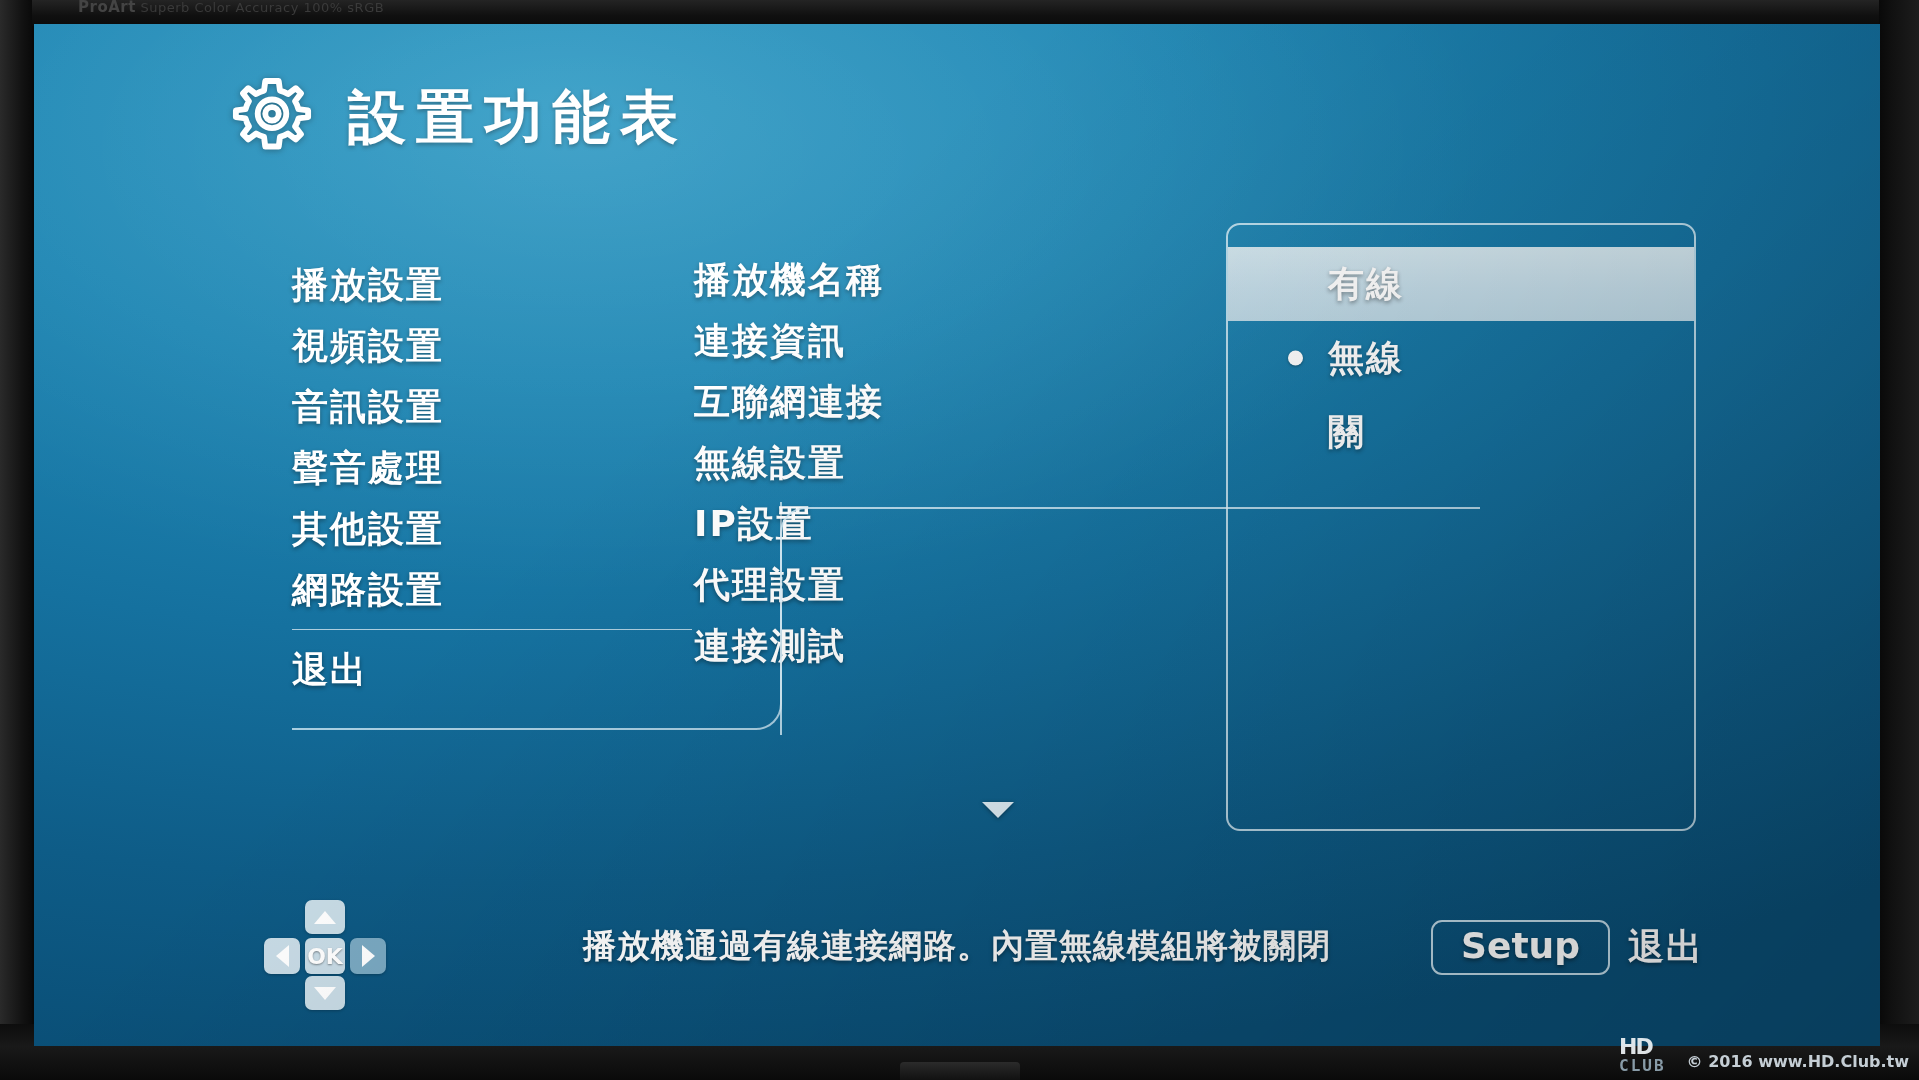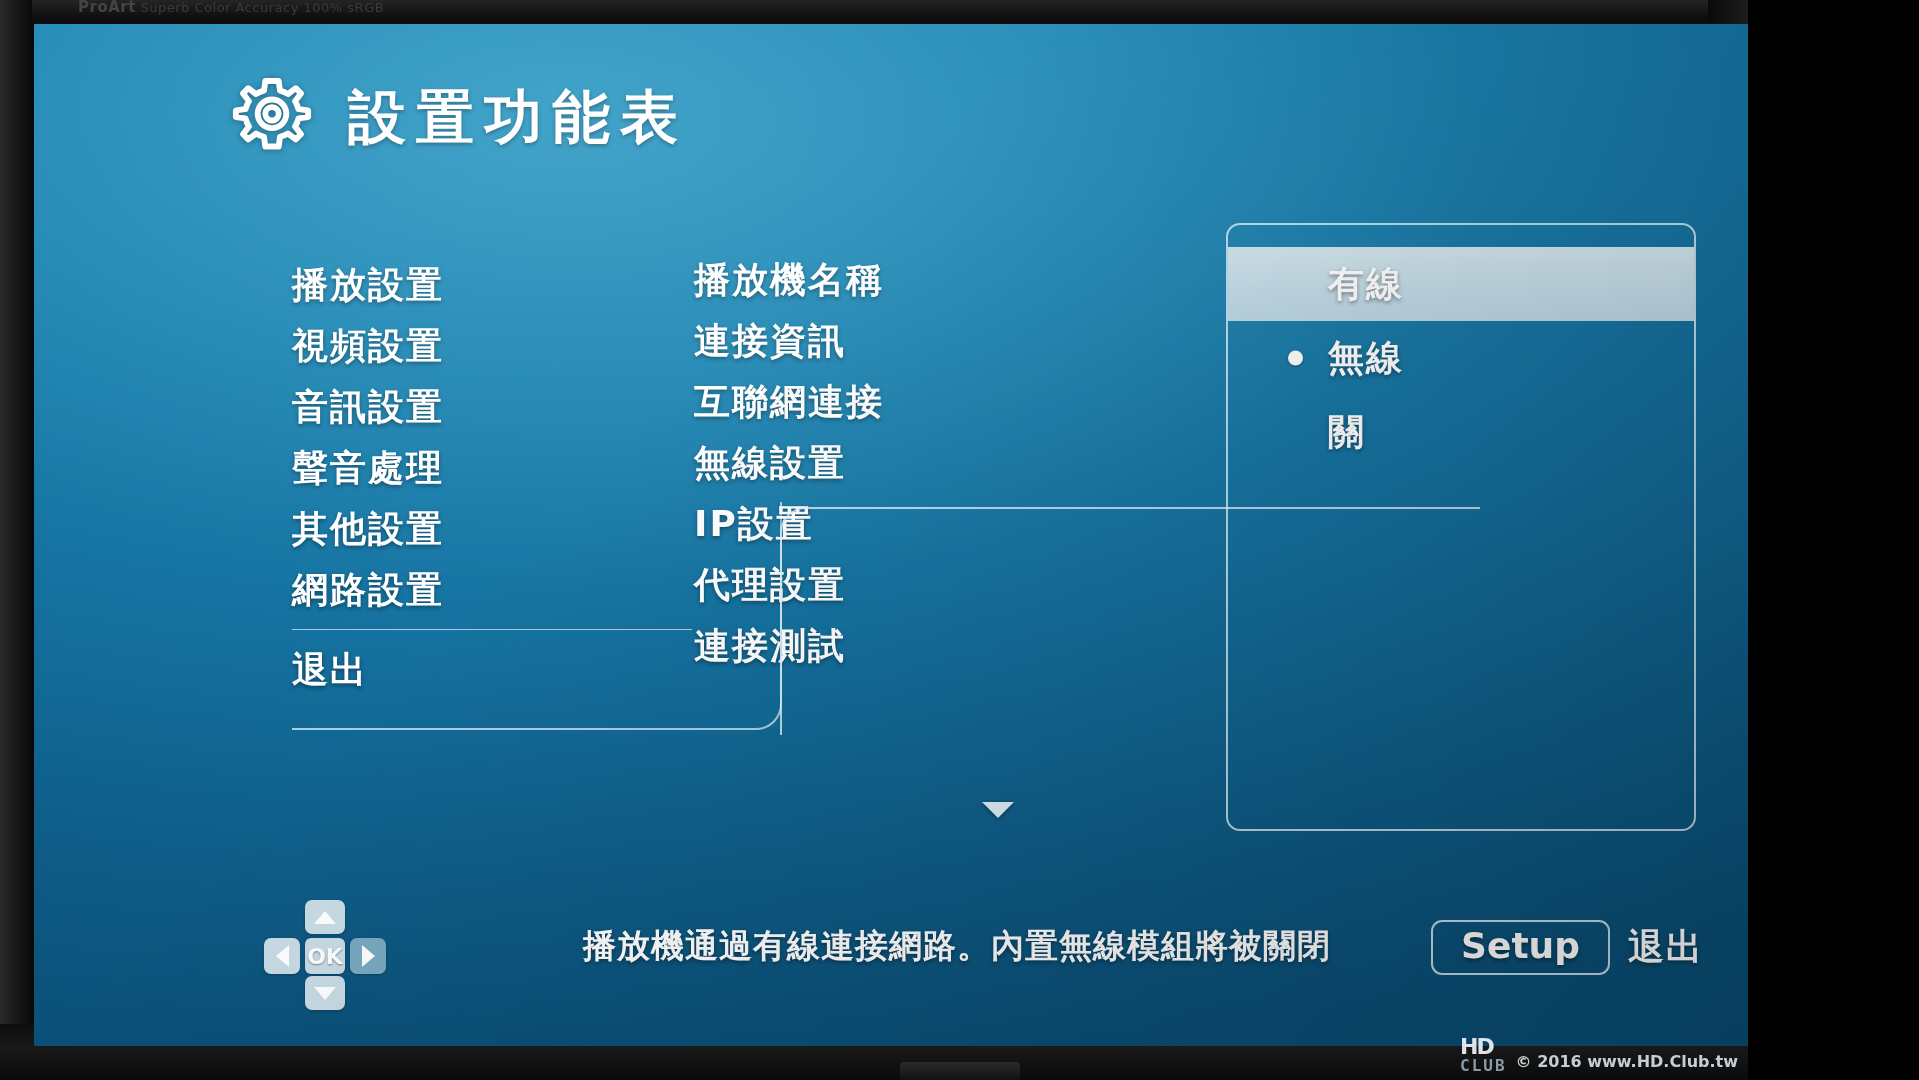--- a/index.html
+++ b/index.html
@@ -7,21 +7,21 @@
   html, body {
     width: 1919px; height: 1080px;
     background: #000;
     font-family: "DejaVu Sans", "Liberation Sans", sans-serif;
     overflow: hidden;
   }
 
   
   #photo {
     position: relative;
-    width: 1748px; height: 1080px;
+    width: 1919px; height: 1080px;
     background: #080808;
     overflow: hidden;
   }
   .bezel-strip {
     position: absolute;
     background: #141414;
   }
   #bezel-top    { left:0; top:0;    width:1919px; height:26px;
                   background: linear-gradient(180deg,#242424 0%,#101010 60%,#0b0b0b 100%); }
   #bezel-bottom { left:0; bottom:0; width:1919px; height:56px;
@@ -214,21 +214,21 @@
     line-height:1.05;
   }
   #exit-label {
     color:#ffffff; font-size:36px; font-weight:bold; letter-spacing:2px;
     text-shadow:0 2px 4px rgba(0,0,0,.40);
   }
 
   
   #watermark {
     position:absolute; right:10px; bottom:6px;
-    display:flex; align-items:flex-end; gap:9px;
+    display:flex; align-items:flex-end; gap:21px;
     opacity:.95;
   }
   #wm-logo {
     display:flex; flex-direction:column; align-items:flex-start;
     line-height:1;
   }
   #wm-logo .wm-hd {
     color:#e9eef2; font-size:22px; font-weight:bold; letter-spacing:-2px;
     font-family:"DejaVu Sans", sans-serif;
   }

